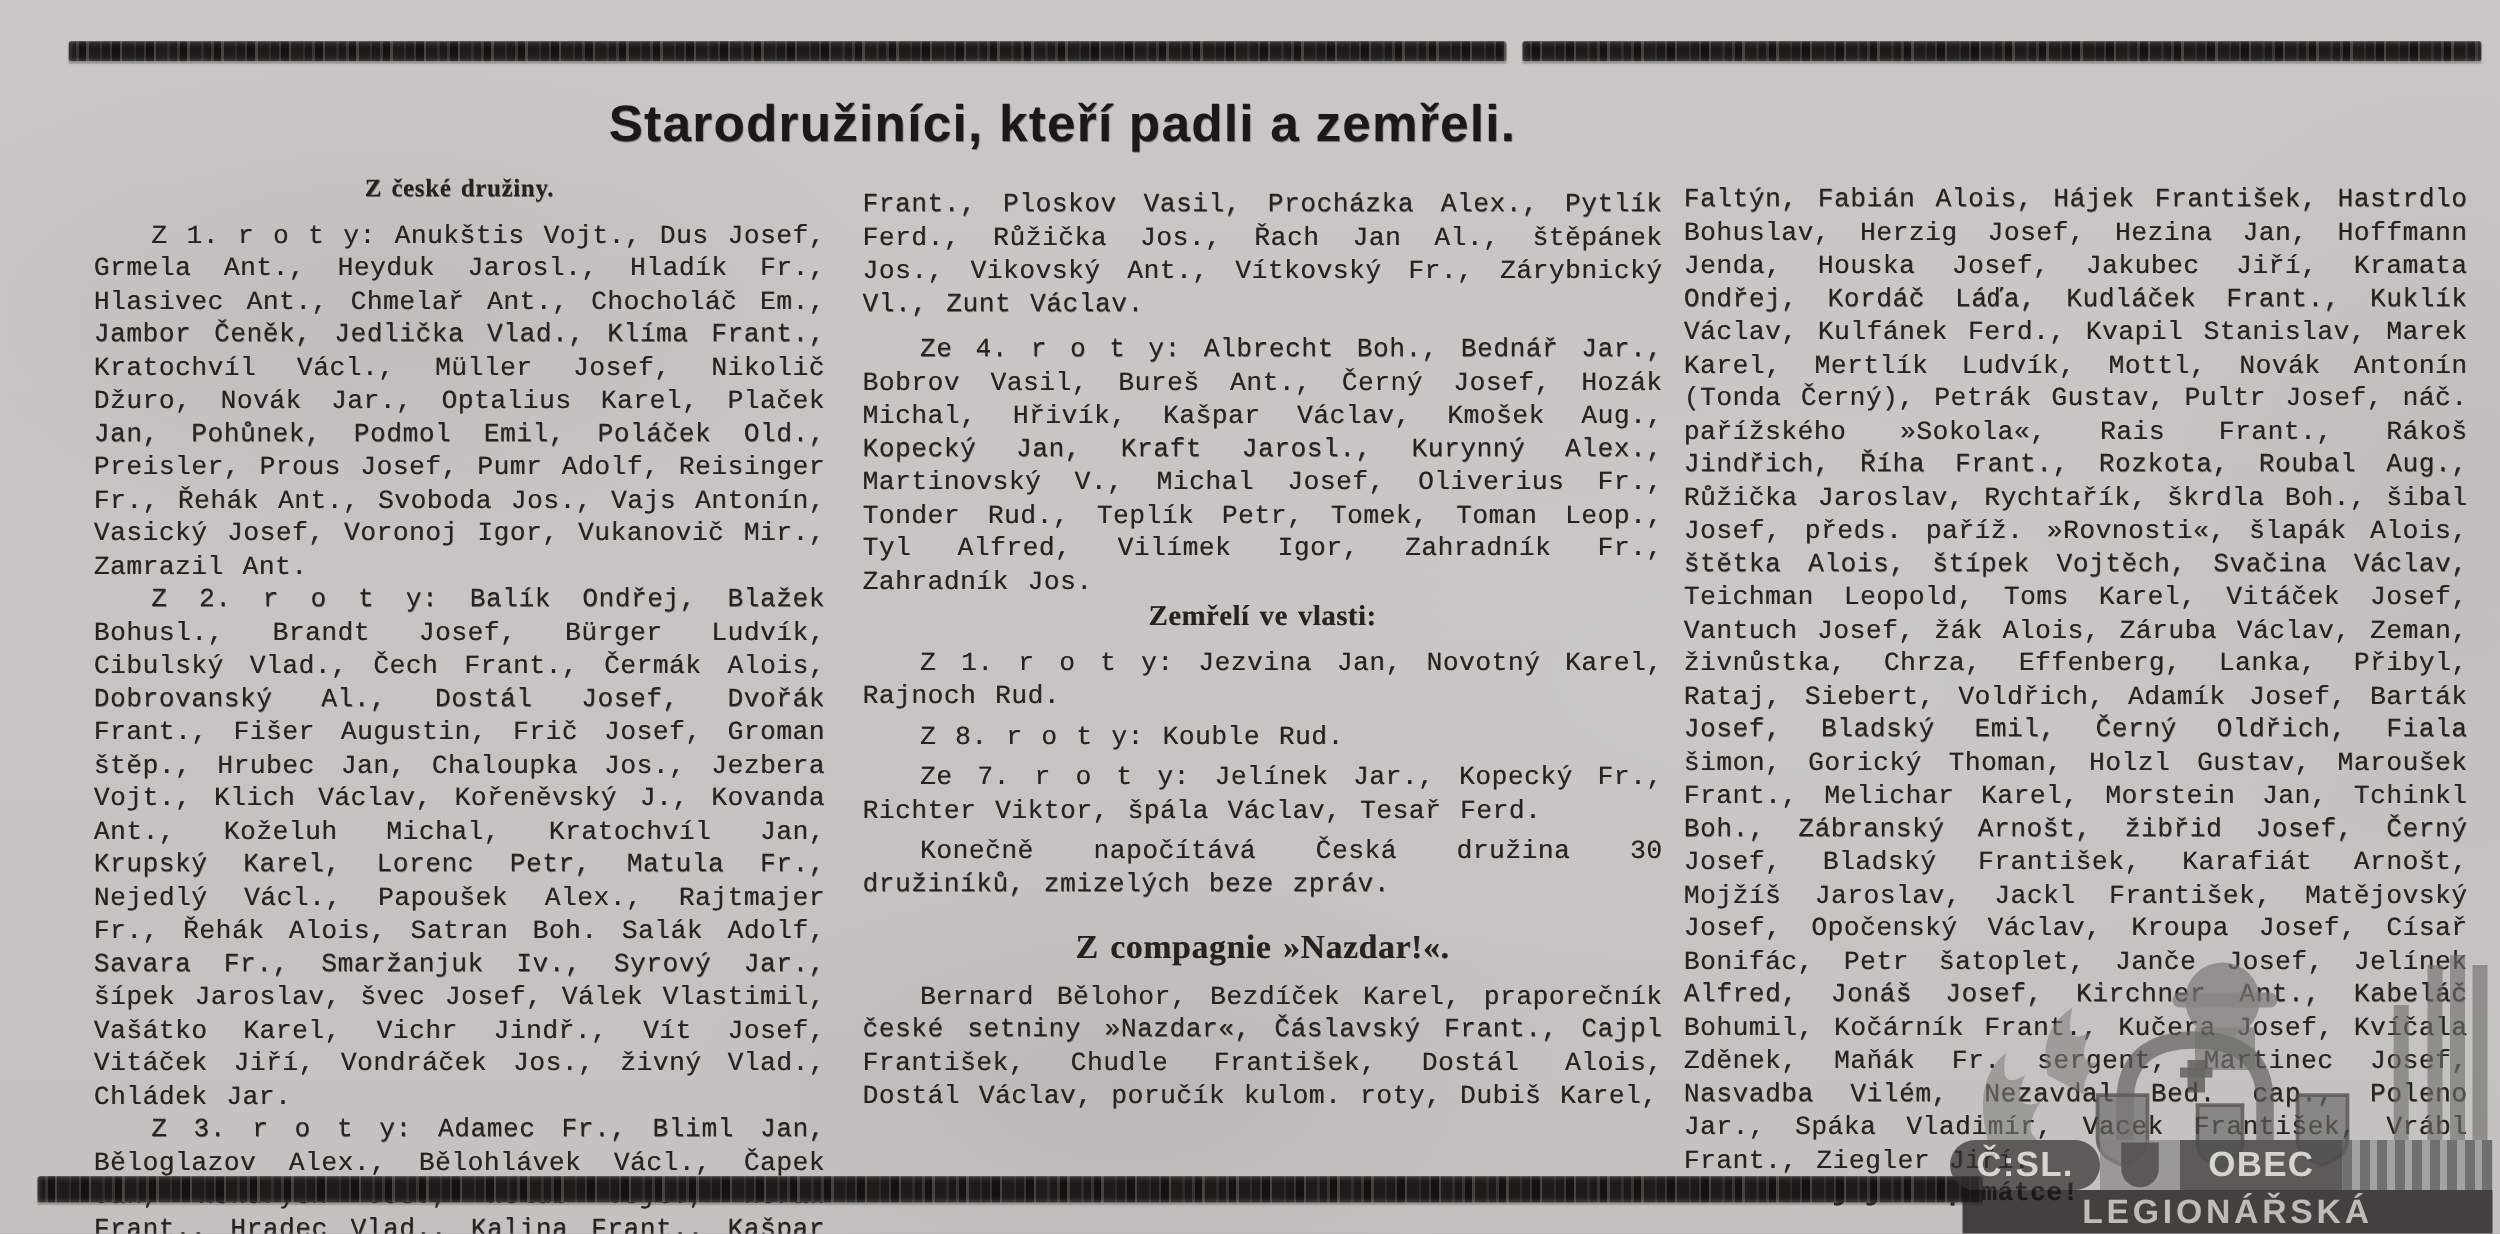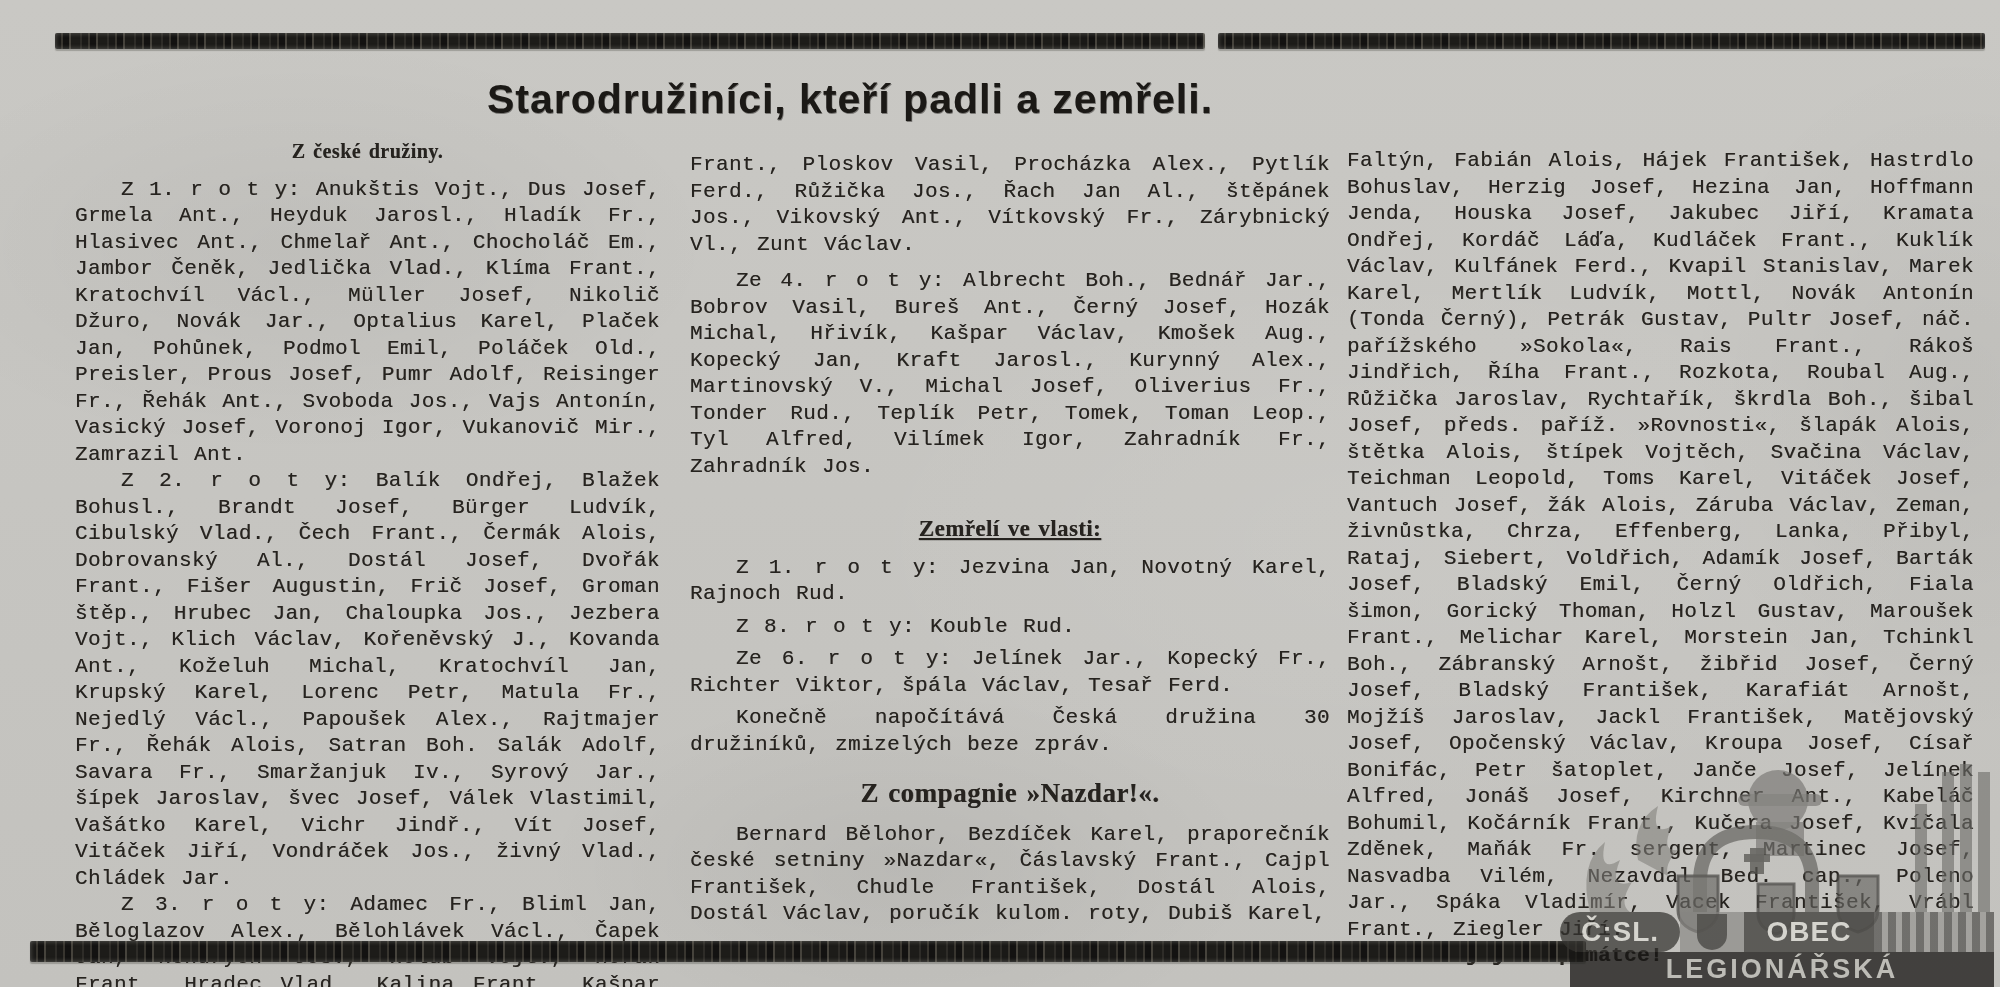--- a/index.html
+++ b/index.html
@@ -43,21 +43,21 @@
 
   .col p { margin:0; text-align:justify;font-family:Liberation Mono, monospace; }
   .col p.ind { text-indent:46px; }
   .col p.gap { margin-bottom:6px; }
 
   .sec-heading {
     margin:0 0 12px; text-align:center; font-size:20px; font-weight:bold;
     letter-spacing:0.5px;
   }
   .sub-heading {
-    margin:36px 0 12px; text-align:center; font-size:23px; font-weight:bold;text-decoration:underline;
+    margin:0 0 12px; text-align:center; font-size:23px; font-weight:bold;
   }
   .big-heading {
     margin:22px 0 15px; text-align:center; font-size:27px; font-weight:bold;
     letter-spacing:0.5px;
   }
   .closing { text-indent:52px; font-weight:bold; margin-top:8px; text-align:left; }
 
   
   .stamp { position:absolute; left:1560px; top:764px; width:434px; height:223px;
            opacity:0.82; pointer-events:none; }
@@ -94,21 +94,21 @@
     <p class="ind">Z 2. r o t y:  Balík Ondřej, Blažek Bohusl., Brandt Josef, Bürger Ludvík, Cibulský Vlad., Čech Frant., Čermák Alois, Dobrovanský Al., Dostál Josef, Dvořák Frant., Fišer Augustin, Frič Josef, Groman štěp., Hrubec Jan, Chaloupka Jos., Jezbera Vojt., Klich Václav, Kořeněvský J., Kovanda Ant., Koželuh Michal, Kratochvíl Jan, Krupský Karel, Lorenc Petr, Matula Fr., Nejedlý Václ., Papoušek Alex., Rajtmajer Fr., Řehák Alois, Satran Boh. Salák Adolf, Savara Fr., Smaržanjuk Iv., Syrový Jar., šípek Jaroslav, švec Josef, Válek Vlastimil, Vašátko Karel, Vichr Jindř., Vít Josef, Vitáček Jiří, Vondráček Jos., živný Vlad., Chládek Jar.</p>
     <p class="ind">Z 3. r o t y:  Adamec Fr., Bliml Jan, Běloglazov Alex., Bělohlávek Václ., Čapek Jan, Hendrych Jos., Holub Vojt., Horák Frant., Hradec Vlad., Kalina Frant., Kašpar Vlad., Kolesnikov Em., Luňák Hynek, Müller Karel, Novotný Jan, Pilík</p>
   </div>
 
   <div class="col col-2">
     <p>Frant., Ploskov Vasil, Procházka Alex., Pytlík Ferd., Růžička Jos., Řach Jan Al., štěpánek Jos., Vikovský Ant., Vítkovský Fr., Zárybnický Vl., Zunt Václav.</p>
     <p class="ind" style="margin-top:10px;">Ze 4. r o t y:  Albrecht Boh., Bednář Jar., Bobrov Vasil, Bureš Ant., Černý Josef, Hozák Michal, Hřivík, Kašpar Václav, Kmošek Aug., Kopecký Jan, Kraft Jarosl., Kurynný Alex., Martinovský V., Michal Josef, Oliverius Fr., Tonder Rud., Teplík Petr, Tomek, Toman Leop., Tyl Alfred, Vilímek Igor, Zahradník Fr., Zahradník Jos.</p>
     <h3 class="sub-heading">Zemřelí ve vlasti:</h3>
     <p class="ind gap">Z 1. r o t y:  Jezvina Jan, Novotný Karel, Rajnoch Rud.</p>
     <p class="ind gap">Z 8. r o t y:  Kouble Rud.</p>
-    <p class="ind gap">Ze 6. r o t y:  Jelínek Jar., Kopecký Fr., Richter Viktor, špála Václav, Tesař Ferd.</p>
+    <p class="ind gap">Ze 7. r o t y:  Jelínek Jar., Kopecký Fr., Richter Viktor, špála Václav, Tesař Ferd.</p>
     <p class="ind">Konečně napočítává Česká družina 30 družiníků, zmizelých beze zpráv.</p>
     <h3 class="big-heading">Z compagnie »Nazdar!«.</h3>
     <p class="ind">Bernard Bělohor, Bezdíček Karel, praporečník české setniny »Nazdar«, Čáslavský Frant., Cajpl František, Chudle František, Dostál Alois, Dostál Václav, poručík kulom. roty, Dubiš Karel,</p>
   </div>
 
   <div class="col col-3">
     <p>Faltýn, Fabián Alois, Hájek František, Hastrdlo Bohuslav, Herzig Josef, Hezina Jan, Hoffmann Jenda, Houska Josef, Jakubec Jiří, Kramata Ondřej, Kordáč Láďa, Kudláček Frant., Kuklík Václav, Kulfánek Ferd., Kvapil Stanislav, Marek Karel, Mertlík Ludvík, Mottl, Novák Antonín (Tonda Černý), Petrák Gustav, Pultr Josef, náč. pařížského »Sokola«, Rais Frant., Rákoš Jindřich, Říha Frant., Rozkota, Roubal Aug., Růžička Jaroslav, Rychtařík, škrdla Boh., šibal Josef, předs. paříž. »Rovnosti«, šlapák Alois, štětka Alois, štípek Vojtěch, Svačina Václav, Teichman Leopold, Toms Karel, Vitáček Josef, Vantuch Josef, žák Alois, Záruba Václav, Zeman, živnůstka, Chrza, Effenberg, Lanka, Přibyl, Rataj, Siebert, Voldřich, Adamík Josef, Barták Josef, Bladský Emil, Černý Oldřich, Fiala šimon, Gorický Thoman, Holzl Gustav, Maroušek Frant., Melichar Karel, Morstein Jan, Tchinkl Boh., Zábranský Arnošt, žibřid Josef, Černý Josef, Bladský František, Karafiát Arnošt, Mojžíš Jaroslav, Jackl František, Matějovský Josef, Opočenský Václav, Kroupa Josef, Císař Bonifác, Petr šatoplet, Janče Josef, Jelínek Alfred, Jonáš Josef, Kirchner Ant., Kabeláč Bohumil, Kočárník Frant., Kučera Josef, Kvíčala Zděnek, Maňák Fr. sergent, Martinec Josef, Nasvadba Vilém, Nezavdal Bed. cap., Poleno Jar., Spáka Vladimír, Vacek František, Vrábl Frant., Ziegler Jiří.</p>
     <p class="closing">Čest jejich památce!</p>
   </div>
 

